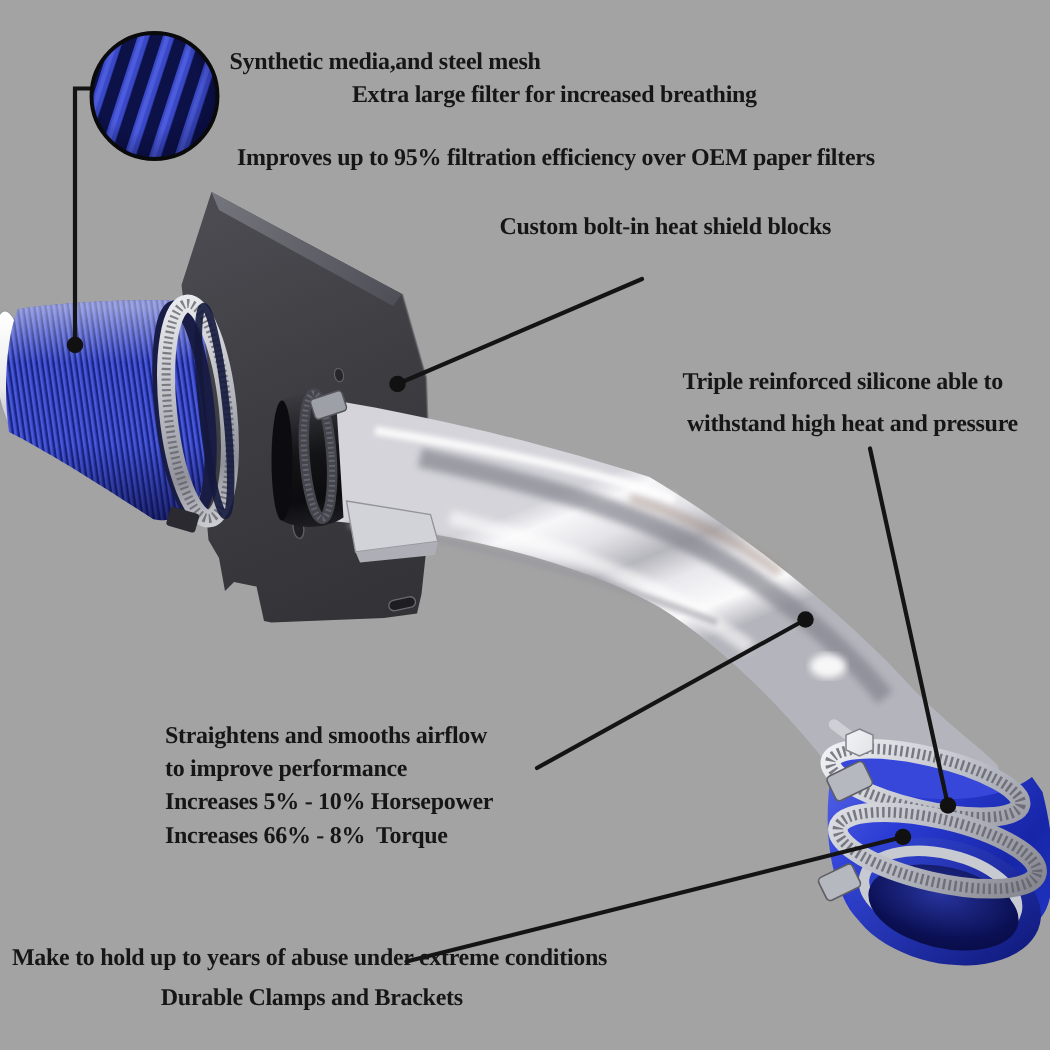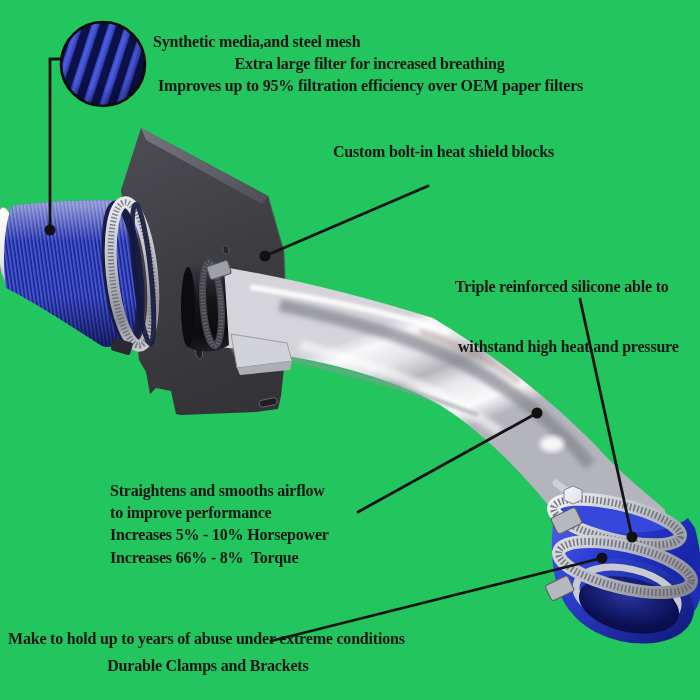--- a/index.html
+++ b/index.html
@@ -1,24 +1,24 @@
 <!DOCTYPE html>
 <html><head>
 <meta charset="utf-8">
 <style>
   html,body{margin:0;padding:0;background:#fff;}
-  .stage{position:relative;width:700px;height:700px;background:#22c55e;overflow:hidden;
+  .stage{position:relative;width:700px;height:700px;background:#a3a3a3;overflow:hidden;
          font-family:"Liberation Serif","DejaVu Serif",serif;}
   .stage svg{position:absolute;left:0;top:0;}
   .ann{position:absolute;color:#161616;font-weight:700;font-size:16px;letter-spacing:-0.2px;}
   .ann .ln{display:block;white-space:pre;}
   .lh22 .ln{height:22.2px;line-height:22.2px;}
   .lh27 .ln{height:27px;line-height:27px;}
-  .lh275 .ln{height:27.5px;line-height:27.5px;margin-top:32px;}
-  .i1{padding-left:3px;text-align:center;} .i2{padding-left:5px;}
+  .lh275 .ln{height:27.5px;line-height:27.5px;}
+  .i1{padding-left:3px;text-align:center;} .i2{padding-left:5px;margin-top:20px;}
 </style>
 </head>
 <body>
 
 <div class="stage">
 
   <svg width="700" height="700" viewBox="0 0 700 700">
     <defs>
       <pattern id="pleats" width="3.7" height="260" patternUnits="userSpaceOnUse" patternTransform="rotate(-8 70 270)">
         <rect width="3.7" height="260" fill="#2c3cb8"></rect>

